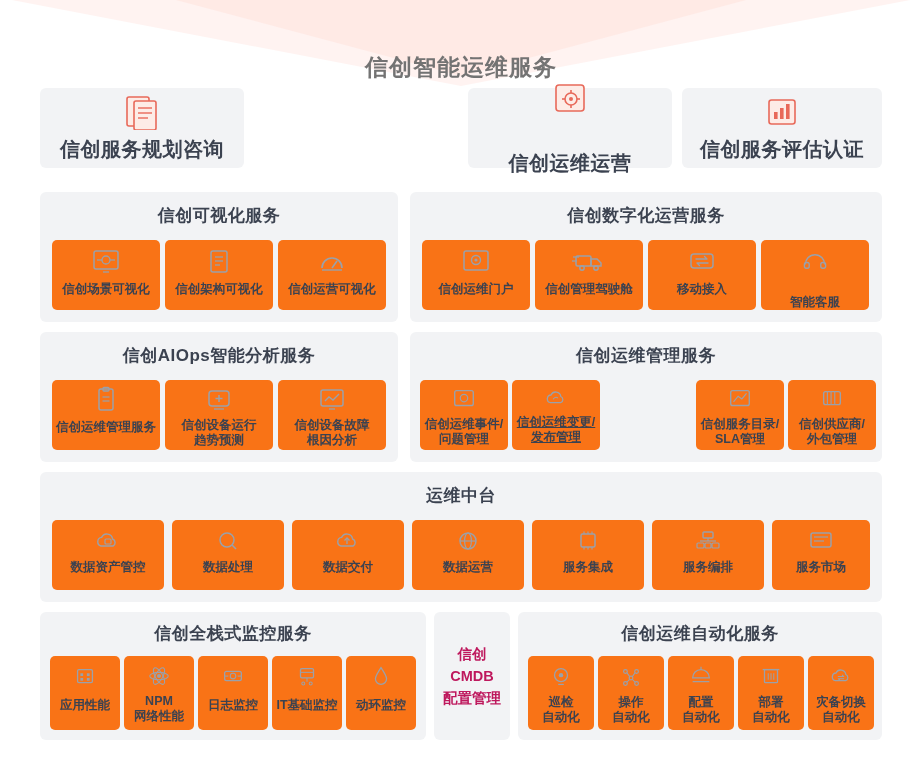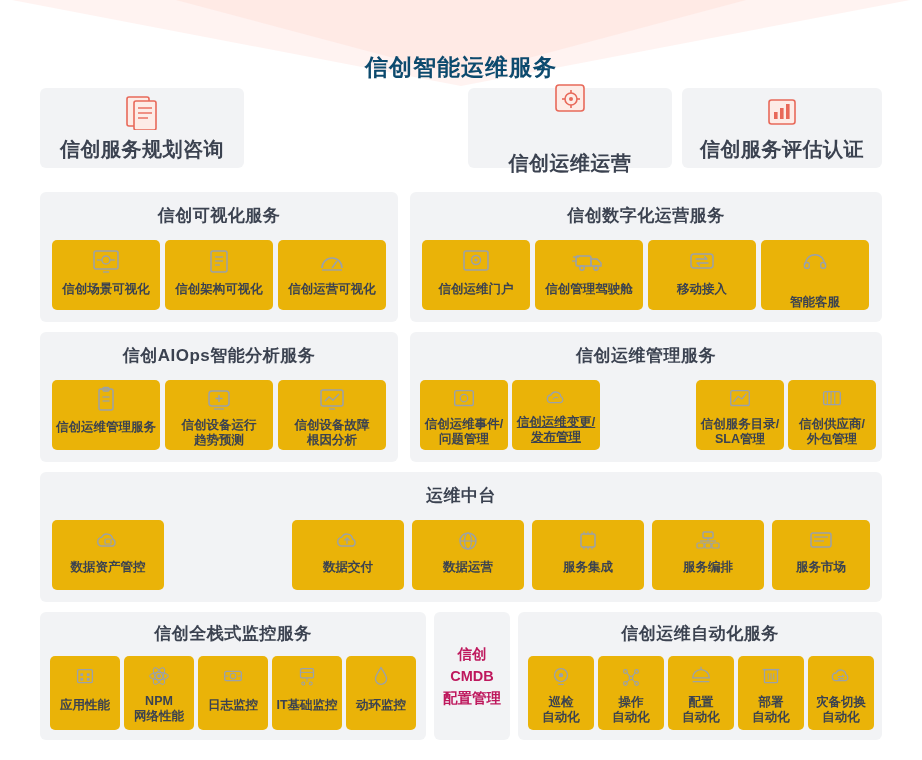--- a/index.html
+++ b/index.html
@@ -56,41 +56,41 @@
   }
 
   .main-title {
     position: absolute;
     top: 52px;
     left: 0;
     width: 922px;
     text-align: center;
     font-size: 23px;
     font-weight: bold;
-    color: #0c4a6e;
+    color: #737373;
     letter-spacing: 1px;
     z-index: 5;
   }
 
   
   .panel {
     position: absolute;
     background: #f2f3f5;
     border-radius: 6px;
   }
   .panel-title {
     text-align: center;
     font-size: 17px;
     font-weight: bold;
     color: #3b4250;
     letter-spacing: .5px;
   }
 
   .tile {
-    background: #eab308;
+    background: #f97316;
     border-radius: 5px;
     display: flex;
     flex-direction: column;
     align-items: center;
     justify-content: flex-start;
     box-sizing: border-box;
   }
   .tile-label {
     font-size: 12.5px;
     font-weight: bold;
@@ -334,20 +334,27 @@
 
   <div class="panel" style="left:40px; top:472px; width:842px; height:130px;">
     <div class="panel-title" style="margin-top:12px;">运维中台</div>
     <div class="tile" style="position:absolute; left:12px; top:48px; width:112px; height:70px; padding-top:8px;">
       <svg width="30" height="26" viewBox="0 0 30 26">
         <path d="M8 18a4.4 4.4 0 0 1 .6-8.6 5.8 5.8 0 0 1 11 1.6A3.8 3.8 0 0 1 20 18z" fill="none" stroke="#9aa1ab" stroke-width="1.4"></path>
         <rect x="12" y="11" width="6" height="5" rx="1" fill="none" stroke="#9aa1ab" stroke-width="1.2"></rect>
       </svg>
       <div class="tile-label" style="margin-top:6px;">数据资产管控</div>
     </div>
+    <div class="tile" style="position:absolute; left:132px; top:48px; width:112px; height:70px; padding-top:8px;">
+      <svg width="30" height="26" viewBox="0 0 30 26">
+        <circle cx="14" cy="12" r="7" fill="none" stroke="#9aa1ab" stroke-width="1.5"></circle>
+        <line x1="19" y1="17" x2="23" y2="21" stroke="#9aa1ab" stroke-width="1.6"></line>
+      </svg>
+      <div class="tile-label" style="margin-top:6px;">数据处理</div>
+    </div>
     <div class="tile" style="position:absolute; left:252px; top:48px; width:112px; height:70px; padding-top:8px;">
       <svg width="30" height="26" viewBox="0 0 30 26">
         <path d="M8 18a4.4 4.4 0 0 1 .6-8.6 5.8 5.8 0 0 1 11 1.6A3.8 3.8 0 0 1 20 18z" fill="none" stroke="#9aa1ab" stroke-width="1.4"></path>
         <line x1="14" y1="16" x2="14" y2="10" stroke="#9aa1ab" stroke-width="1.3"></line>
         <polyline points="11.5,12.5 14,10 16.5,12.5" fill="none" stroke="#9aa1ab" stroke-width="1.3"></polyline>
       </svg>
       <div class="tile-label" style="margin-top:6px;">数据交付</div>
     </div>
     <div class="tile" style="position:absolute; left:372px; top:48px; width:112px; height:70px; padding-top:8px;">
       <svg width="30" height="26" viewBox="0 0 30 26">

